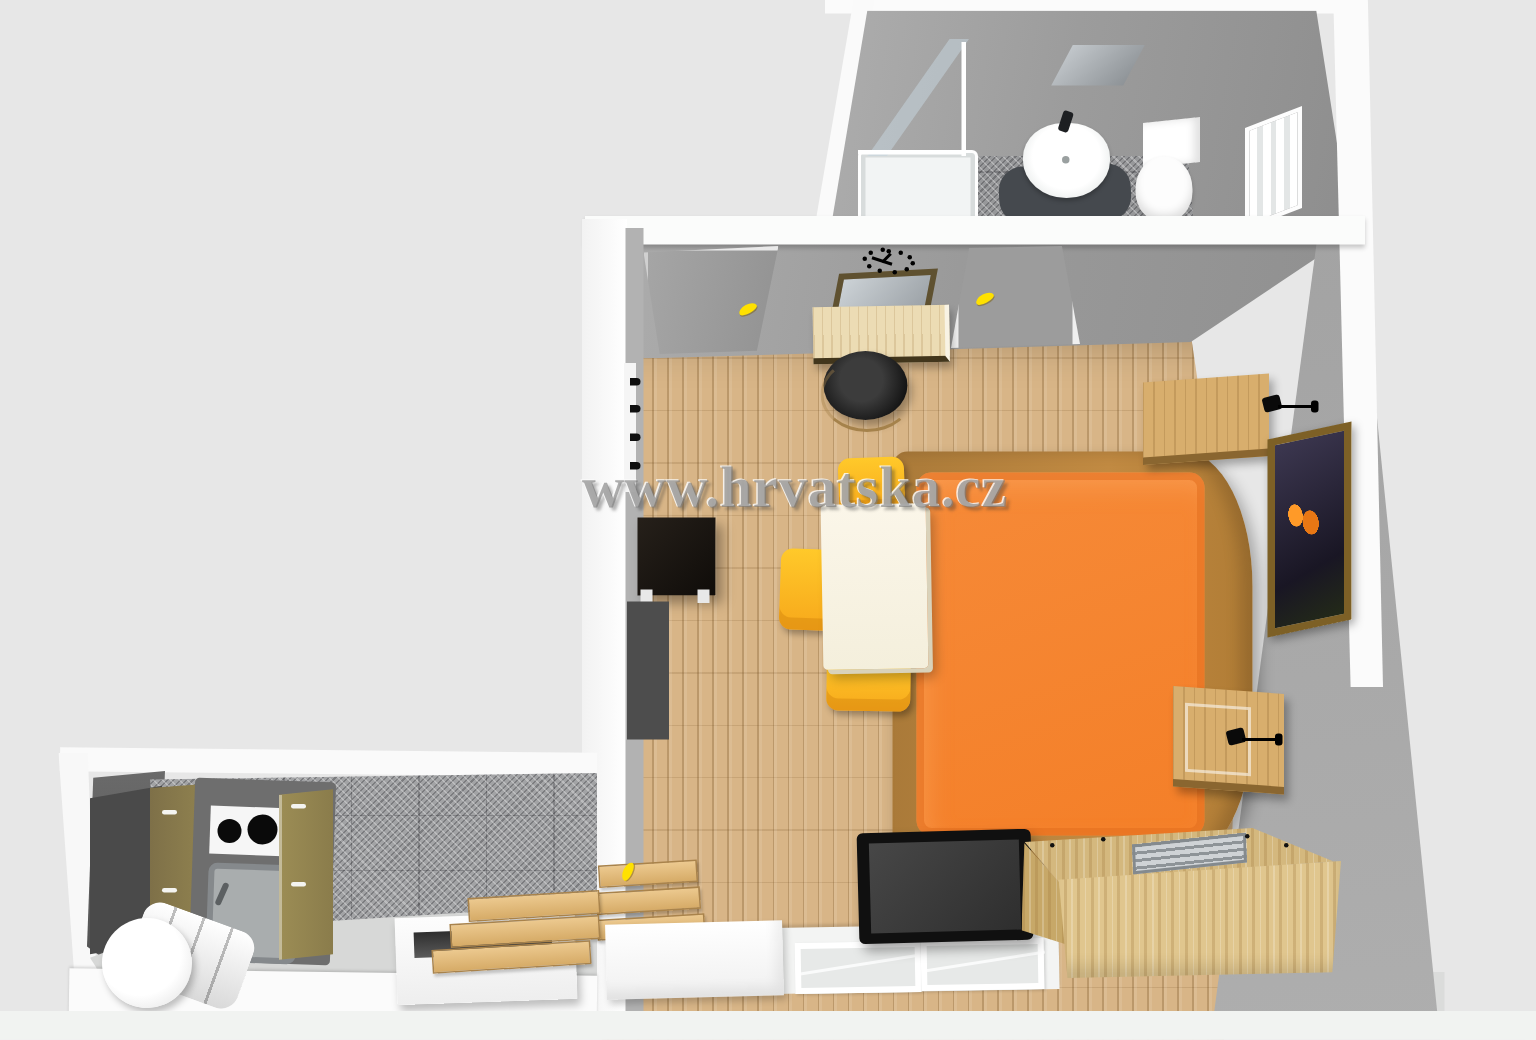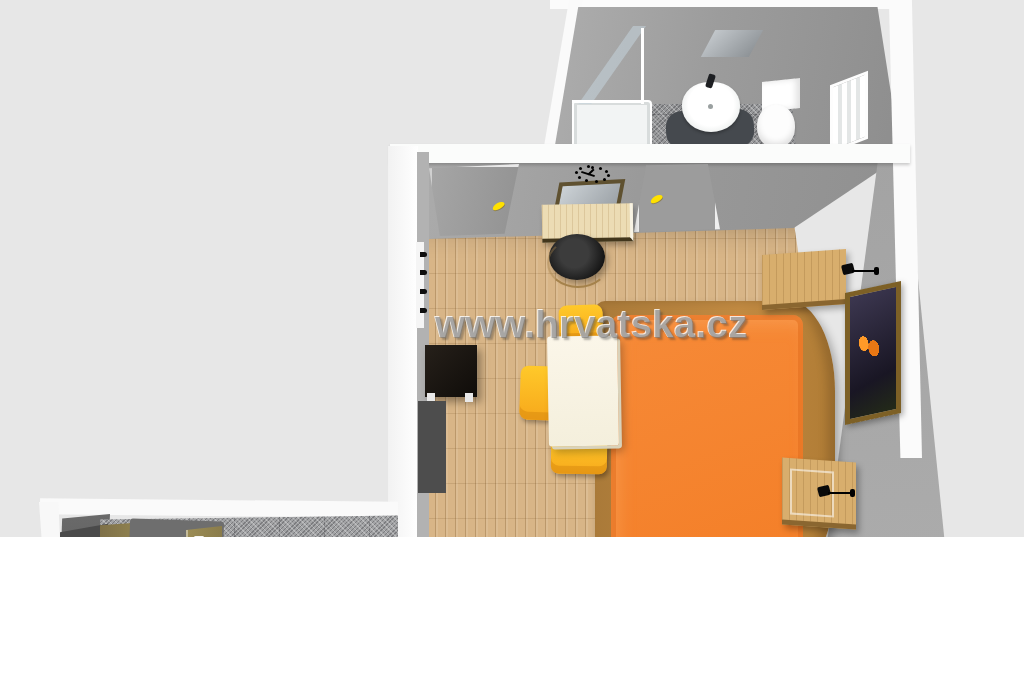--- a/index.html
+++ b/index.html
@@ -1,17 +1,17 @@
 <!DOCTYPE html>
 <html style="--background: #e7e7e7; --wall_white: #fbfbfb; --wall_grey: #9c9c9c; --wall_grey_dark: #4e4e4e; --floor_wood: #d8b587; --tile_grey: #a2a3a5; --bed_orange: #f68a38; --bed_frame_brown: #bc8440; --chair_yellow: #ffc92a; --table_cream: #fbf6e9; --chest_wood: #e0c68e; --cabinet_olive: #90824f; --accent_handle_yellow: #ffe100; --tv_black: #101010; --mat_dark: #45494e;"><head>
 <meta charset="utf-8">
 <style>
   html,body{margin:0;padding:0;}
-  .stage{position:relative;width:1024px;height:537px;background:var(--background,#e7e7e7);
-         overflow:hidden;font-family:Liberation Sans, sans-serif;text-align:right;}
+  .stage{position:relative;width:1024px;height:693px;background:var(--background,#e7e7e7);
+         overflow:hidden;font-family:Liberation Serif, serif;}
   .abs{position:absolute;}
 
   
   .wood{background-color:var(--floor_wood,#d8b587);
     background-image:
       repeating-linear-gradient(90deg, rgba(255,255,255,.10) 0 2px, rgba(0,0,0,0) 2px 9px, rgba(120,85,40,.30) 9px 10px),
       repeating-linear-gradient(0deg, rgba(0,0,0,0) 0 34px, rgba(120,85,40,.18) 34px 35px);}
   .tiles{background-color:var(--tile_grey,#a2a3a5);
     background-image:
       repeating-linear-gradient(45deg, rgba(255,255,255,.28) 0 1px, transparent 1px 4px),

